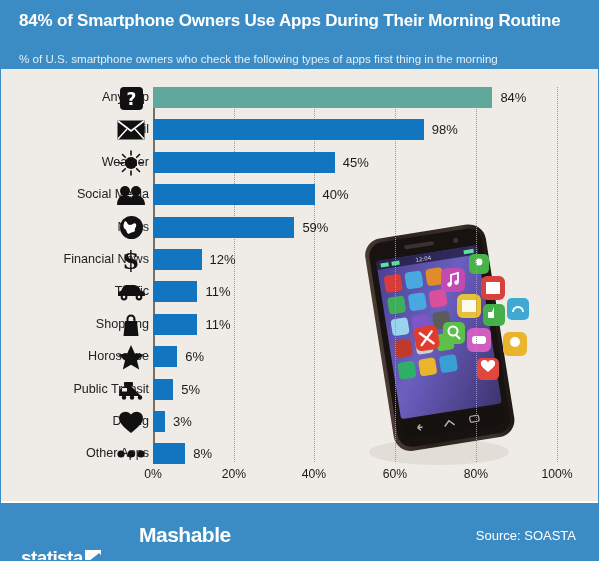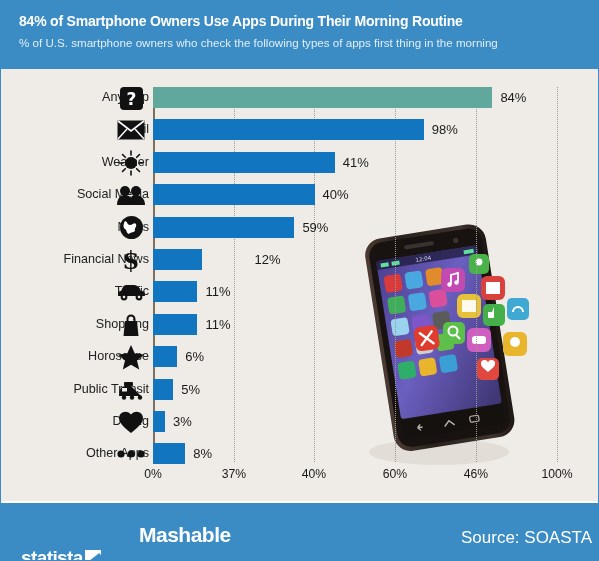--- a/index.html
+++ b/index.html
@@ -26,33 +26,33 @@
     position: absolute;
     left: 0; top: 0;
     width: 599px;
     height: 68px;
     background: #3b8cc4;
     box-sizing: border-box;
     padding: 9px 18px 0 18px;
   }
   .header-title {
     color: #ffffff;
-    font-size: 14px;
+    font-size: 17px;
     font-weight: bold;
     letter-spacing: -0.2px;
     white-space: nowrap;
     line-height: 22px;
   }
   .header-subtitle {
     color: #e2eef7;
     font-size: 11.6px;
     font-weight: normal;
     white-space: nowrap;
     line-height: 16px;
-    margin-top: 3px;
+    margin-top: 19px;
   }
 
   
   .chart-area {
     position: absolute;
     left: 0; top: 68px;
     width: 599px;
     height: 430px;
     background: #efece7;
   }
@@ -212,24 +212,24 @@
     position: absolute;
     left: 138px;
     top: 20px;
     color: #ffffff;
     font-size: 21px;
     font-weight: bold;
     letter-spacing: -0.5px;
   }
   .source {
     position: absolute;
-    right: 8px;
+    right: 24px;
     top: 25px;
     color: #ffffff;
-    font-size: 17px;
+    font-size: 13px;
   }
 </style>
 </head>
 <body>
 
 <div id="infographic">
 
   <div class="header">
     <div class="header-title">84% of Smartphone Owners Use Apps During Their Morning Routine</div>
     <div class="header-subtitle">% of U.S. smartphone owners who check the following types of apps first thing in the morning</div>
@@ -368,21 +368,21 @@
                 <line x1="1" y1="13" x2="5" y2="13"></line>
                 <line x1="21" y1="13" x2="25" y2="13"></line>
                 <line x1="4.5" y1="4.5" x2="7.3" y2="7.3"></line>
                 <line x1="18.7" y1="18.7" x2="21.5" y2="21.5"></line>
                 <line x1="4.5" y1="21.5" x2="7.3" y2="18.7"></line>
                 <line x1="18.7" y1="7.3" x2="21.5" y2="4.5"></line>
               </g>
             </svg>
         </div>
         <div class="bar" style="width: 181.8px;"></div>
-        <div class="bar-value" style="left: 341.8px;">41%</div>
+        <div class="bar-value" style="left: 341.8px;">45%</div>
       </div>
 
       <div class="row">
         <div class="row-label">Social Media</div>
         <div class="row-icon">
           <svg width="28" height="22" viewBox="0 0 28 22">
               <circle cx="8" cy="7" r="5" fill="#111"></circle>
               <circle cx="19" cy="7" r="5" fill="#111"></circle>
               <path d="M0 21 c0 -7 4 -10 8 -10 s8 3 8 10 z" fill="#111"></path>
               <path d="M12 21 c0 -7 3 -10 7 -10 s9 3 9 10 z" fill="#111"></path>
@@ -405,21 +405,21 @@
       </div>
 
       <div class="row">
         <div class="row-label">Financial News</div>
         <div class="row-icon">
           <svg width="24" height="26" viewBox="0 0 24 26">
               <text x="12" y="22" font-size="25" font-weight="bold" fill="#111" text-anchor="middle" font-family="DejaVu Serif, serif">$</text>
             </svg>
         </div>
         <div class="bar" style="width: 48.5px;"></div>
-        <div class="bar-value" style="left: 208.5px; margin-left: 45px;">12%</div>
+        <div class="bar-value" style="left: 208.5px;">12%</div>
       </div>
 
       <div class="row">
         <div class="row-label">Traffic</div>
         <div class="row-icon">
           <svg width="30" height="18" viewBox="0 0 30 18">
               <path d="M2 13 c0 -4 1 -5 3 -5 l2 -4 c1 -2 3 -2 5 -2 h6 c2 0 4 1 5 3 l2 3 c3 0 4 1 4 5 z" fill="#111"></path>
               <circle cx="8" cy="14" r="3.4" fill="#111"></circle>
               <circle cx="23" cy="14" r="3.4" fill="#111"></circle>
               <circle cx="8" cy="14" r="1.3" fill="#efece7"></circle>
@@ -490,24 +490,24 @@
             </svg>
         </div>
         <div class="bar" style="width: 32.3px;"></div>
         <div class="bar-value" style="left: 192.3px;">8%</div>
       </div>
 
     </div>
 
     <div class="x-axis">
       <div class="x-tick" style="left:152px">0%</div>
-      <div class="x-tick" style="left:233px">37%</div>
+      <div class="x-tick" style="left:233px">20%</div>
       <div class="x-tick" style="left:313px">40%</div>
       <div class="x-tick" style="left:394px">60%</div>
-      <div class="x-tick" style="left:475px">46%</div>
+      <div class="x-tick" style="left:475px">80%</div>
       <div class="x-tick" style="left:556px">100%</div>
     </div>
   </div>
 
   <div class="footer">
     <div class="statista-logo">
       <div><span class="statista-word">statista</span><span class="statista-mark"></span></div>
     </div>
     <div class="mashable">Mashable</div>
     <div class="source">Source: SOASTA</div>

